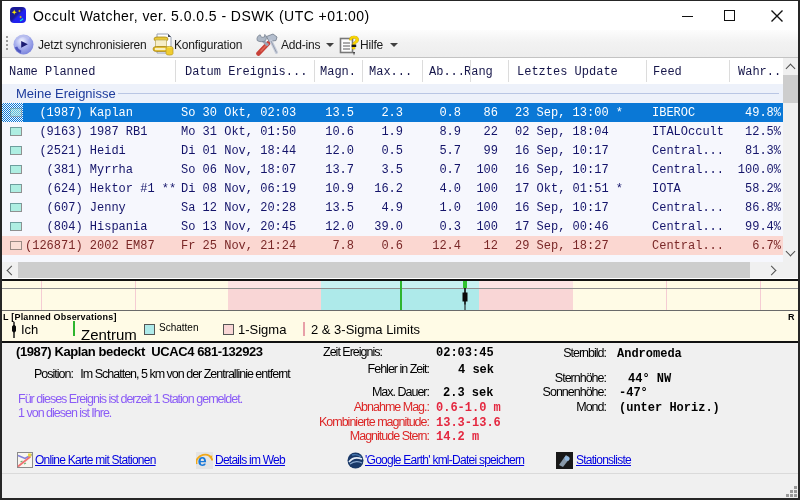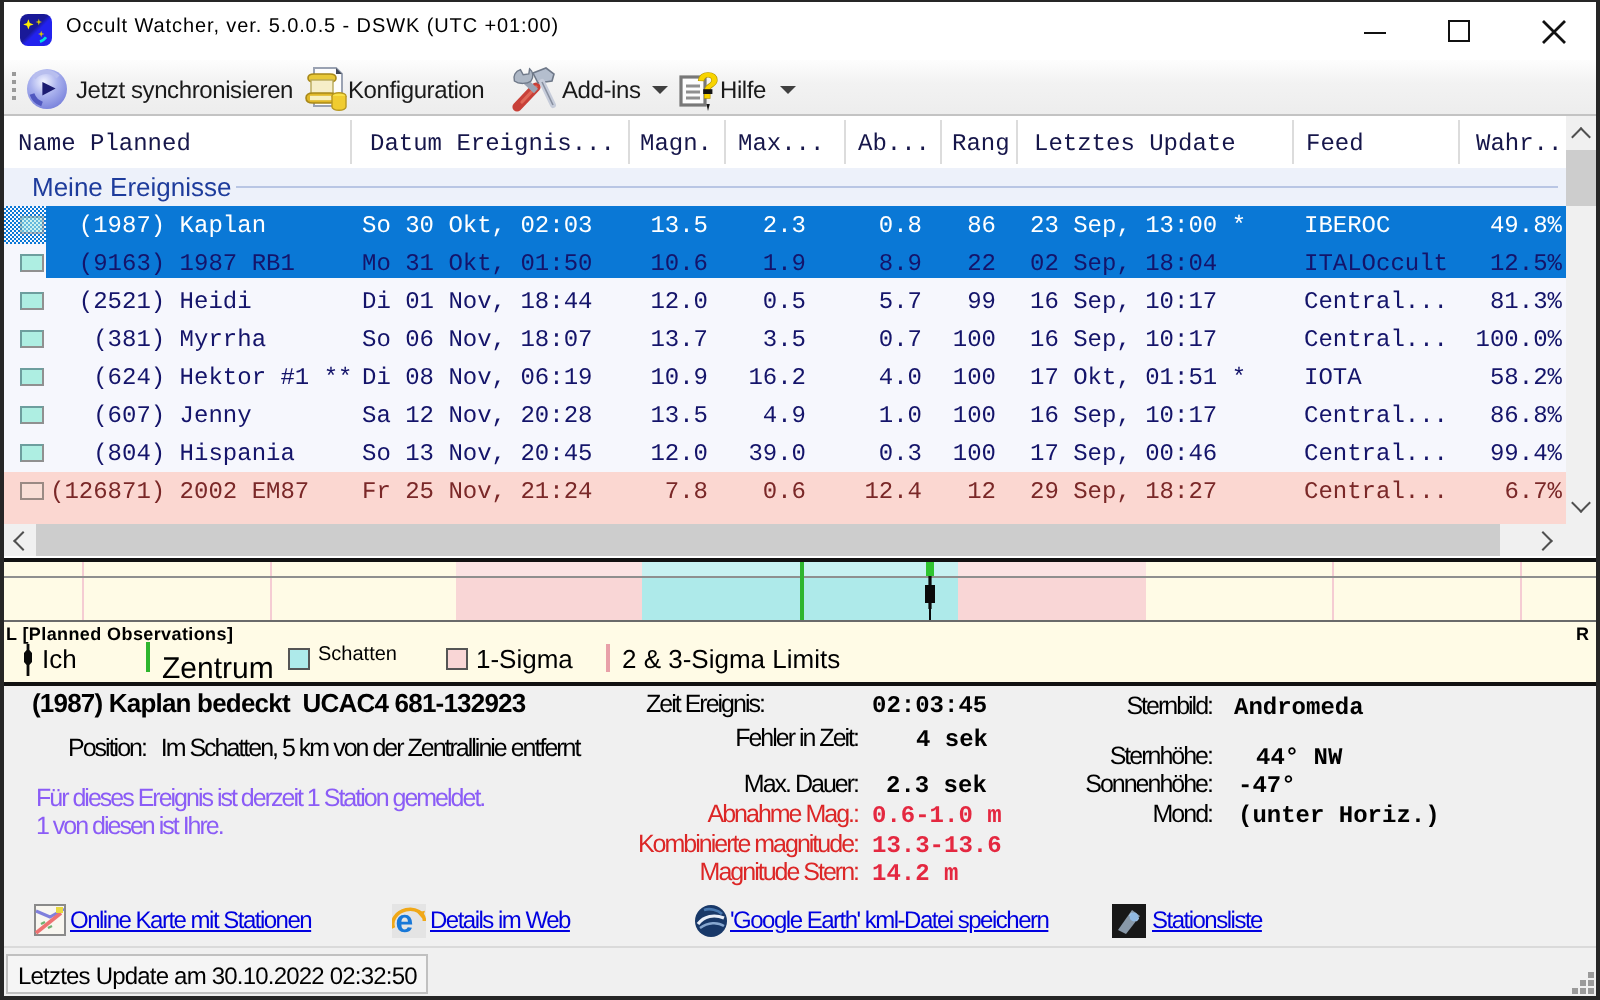--- a/index.html
+++ b/index.html
@@ -2,36 +2,36 @@
 <html><head>
 <meta charset="utf-8">
 <style>
   * { margin:0; padding:0; box-sizing:border-box; }
   html,body { width:800px; height:500px; overflow:hidden; }
   body { position:relative; font-family:"Liberation Sans", sans-serif; background:#fff; }
   .abs { position:absolute; }
   #frame { left:0; top:0; width:800px; height:500px; border:1px solid #262626; border-width:1px 2px 2px 2px; }
   
   #titlebar { left:2px; top:1px; width:796px; height:29px; background:#fff; }
-  #title-text { left:31px; top:7px; font-size:10px; letter-spacing:0.45px; color:#000; }
+  #title-text { left:31px; top:7px; font-size:14px; letter-spacing:0.45px; color:#000; }
   
   #toolbar { left:2px; top:30px; width:796px; height:28px;
      background:linear-gradient(#fdfdfd,#f2f2f2 45%,#ededed);
      border-bottom:1px solid #c3c3c3; }
   .tbtxt { font-size:12px; letter-spacing:-0.2px; color:#1a1a1a; top:8px; }
   .darr { width:0; height:0; border-left:4px solid transparent; border-right:4px solid transparent; border-top:4px solid #404040; top:13px; }
   
   #table { left:2px; top:58px; width:796px; height:220px; background:#f6f7fd; }
   #thead { left:0; top:0; width:796px; height:26px; background:#fff; }
   .hsep { top:2px; width:1px; height:22px; background:#dcdcdc; }
   .hlab { top:7px; font-family:"Liberation Mono", monospace; font-size:12px; color:#16164a; white-space:pre; }
   #grouprow { left:0; top:26px; width:781px; height:19px; background:#edf1fa; }
   #grouprow .glab { left:14px; top:2px; font-size:13px; color:#1e3c9c; }
   #grouprow .gline { left:116px; right:4px; top:9px; height:1px; background:#b9c6e4; }
-  .row { left:0; width:781px; height:36px; }
+  .row { left:0; width:781px; height:19px; }
   .cell { top:3px; font-family:"Liberation Mono", monospace; font-size:12px; white-space:pre; color:#14146a; }
   .r { text-align:right; }
   .icon { left:10px; top:5px; width:12px; height:9px; background:#aeeee2; border:1px solid #6d9e9e; border-right-color:#909090; border-bottom-color:#909090; }
   
   .sb { background:#f0f0f0; }
   .sbthumb { background:#cdcdcd; }
   .chev { position:absolute; width:7px; height:7px; border:solid #505050; border-width:0 1.6px 1.6px 0; }
   
   #band { left:2px; top:279px; width:796px; height:62px; background:#fffbe6; border-top:2px solid #111; }
   
@@ -123,21 +123,21 @@
   <div class="abs darr" style="left:388px"></div>
 </div>
 
 <div class="abs" id="table">
   <div class="abs" id="thead">
     <span class="abs hlab" style="left:7px">Name Planned</span>
     <span class="abs hlab" style="left:183px">Datum Ereignis...</span>
     <span class="abs hlab" style="left:318px">Magn.</span>
     <span class="abs hlab" style="left:367px">Max...</span>
     <span class="abs hlab" style="left:427px">Ab...</span>
-    <span class="abs hlab" style="left:474px">Rang</span>
+    <span class="abs hlab" style="left:462px">Rang</span>
     <span class="abs hlab" style="left:515px">Letztes Update</span>
     <span class="abs hlab" style="left:651px">Feed</span>
     <span class="abs hlab" style="left:736px">Wahr..</span>
     <div class="abs hsep" style="left:173px"></div>
     <div class="abs hsep" style="left:312px"></div>
     <div class="abs hsep" style="left:360px"></div>
     <div class="abs hsep" style="left:420px"></div>
     <div class="abs hsep" style="left:468px"></div>
     <div class="abs hsep" style="left:506px"></div>
     <div class="abs hsep" style="left:644px"></div>
@@ -347,23 +347,20 @@
   <svg class="abs" style="left:554px;top:109px" width="17" height="17" viewBox="0 0 17 17">
     <rect x="0" y="0" width="17" height="17" fill="#181818"></rect>
     <path d="M3 13 L10 3 L14 6 L7 15 Z" fill="#8898a8"></path>
     <path d="M9 5 L13 8" stroke="#a8c8e8" stroke-width="2"></path>
     <circle cx="11" cy="6.5" r="2.2" fill="#90b8e0"></circle>
   </svg>
   <span class="abs link" style="left:574px;top:110px">Stationsliste</span>
 </div>
 
 <div class="abs" id="status">
-  <div class="abs" id="statusbox">
-      <span>Letztes Update am 30.10.2022 02:32:50</span>
-    </div>
   <svg class="abs" style="left:784px;top:12px" width="12" height="12" viewBox="0 0 12 12">
     <g fill="#9a9a9a">
         <rect x="8" y="0" width="3" height="3"></rect>
         <rect x="4" y="4" width="3" height="3"></rect>
         <rect x="8" y="4" width="3" height="3"></rect>
         <rect x="0" y="8" width="3" height="3"></rect>
         <rect x="4" y="8" width="3" height="3"></rect>
         <rect x="8" y="8" width="3" height="3"></rect>
       </g>
   </svg>

